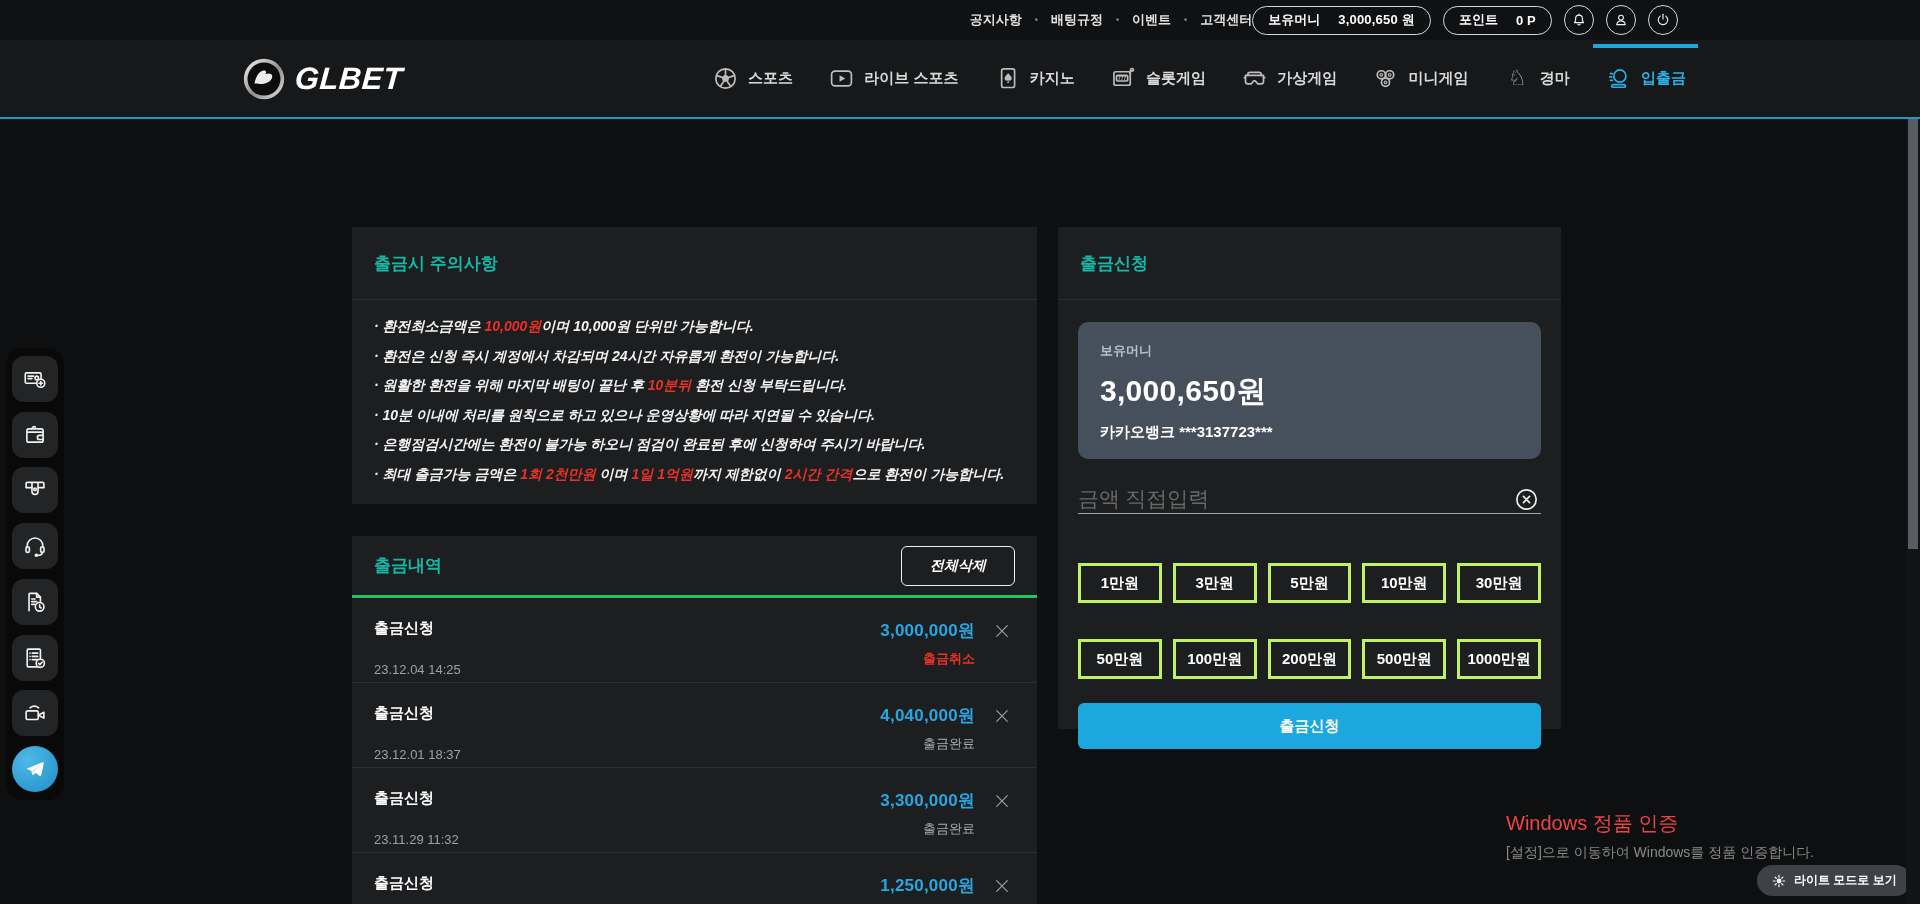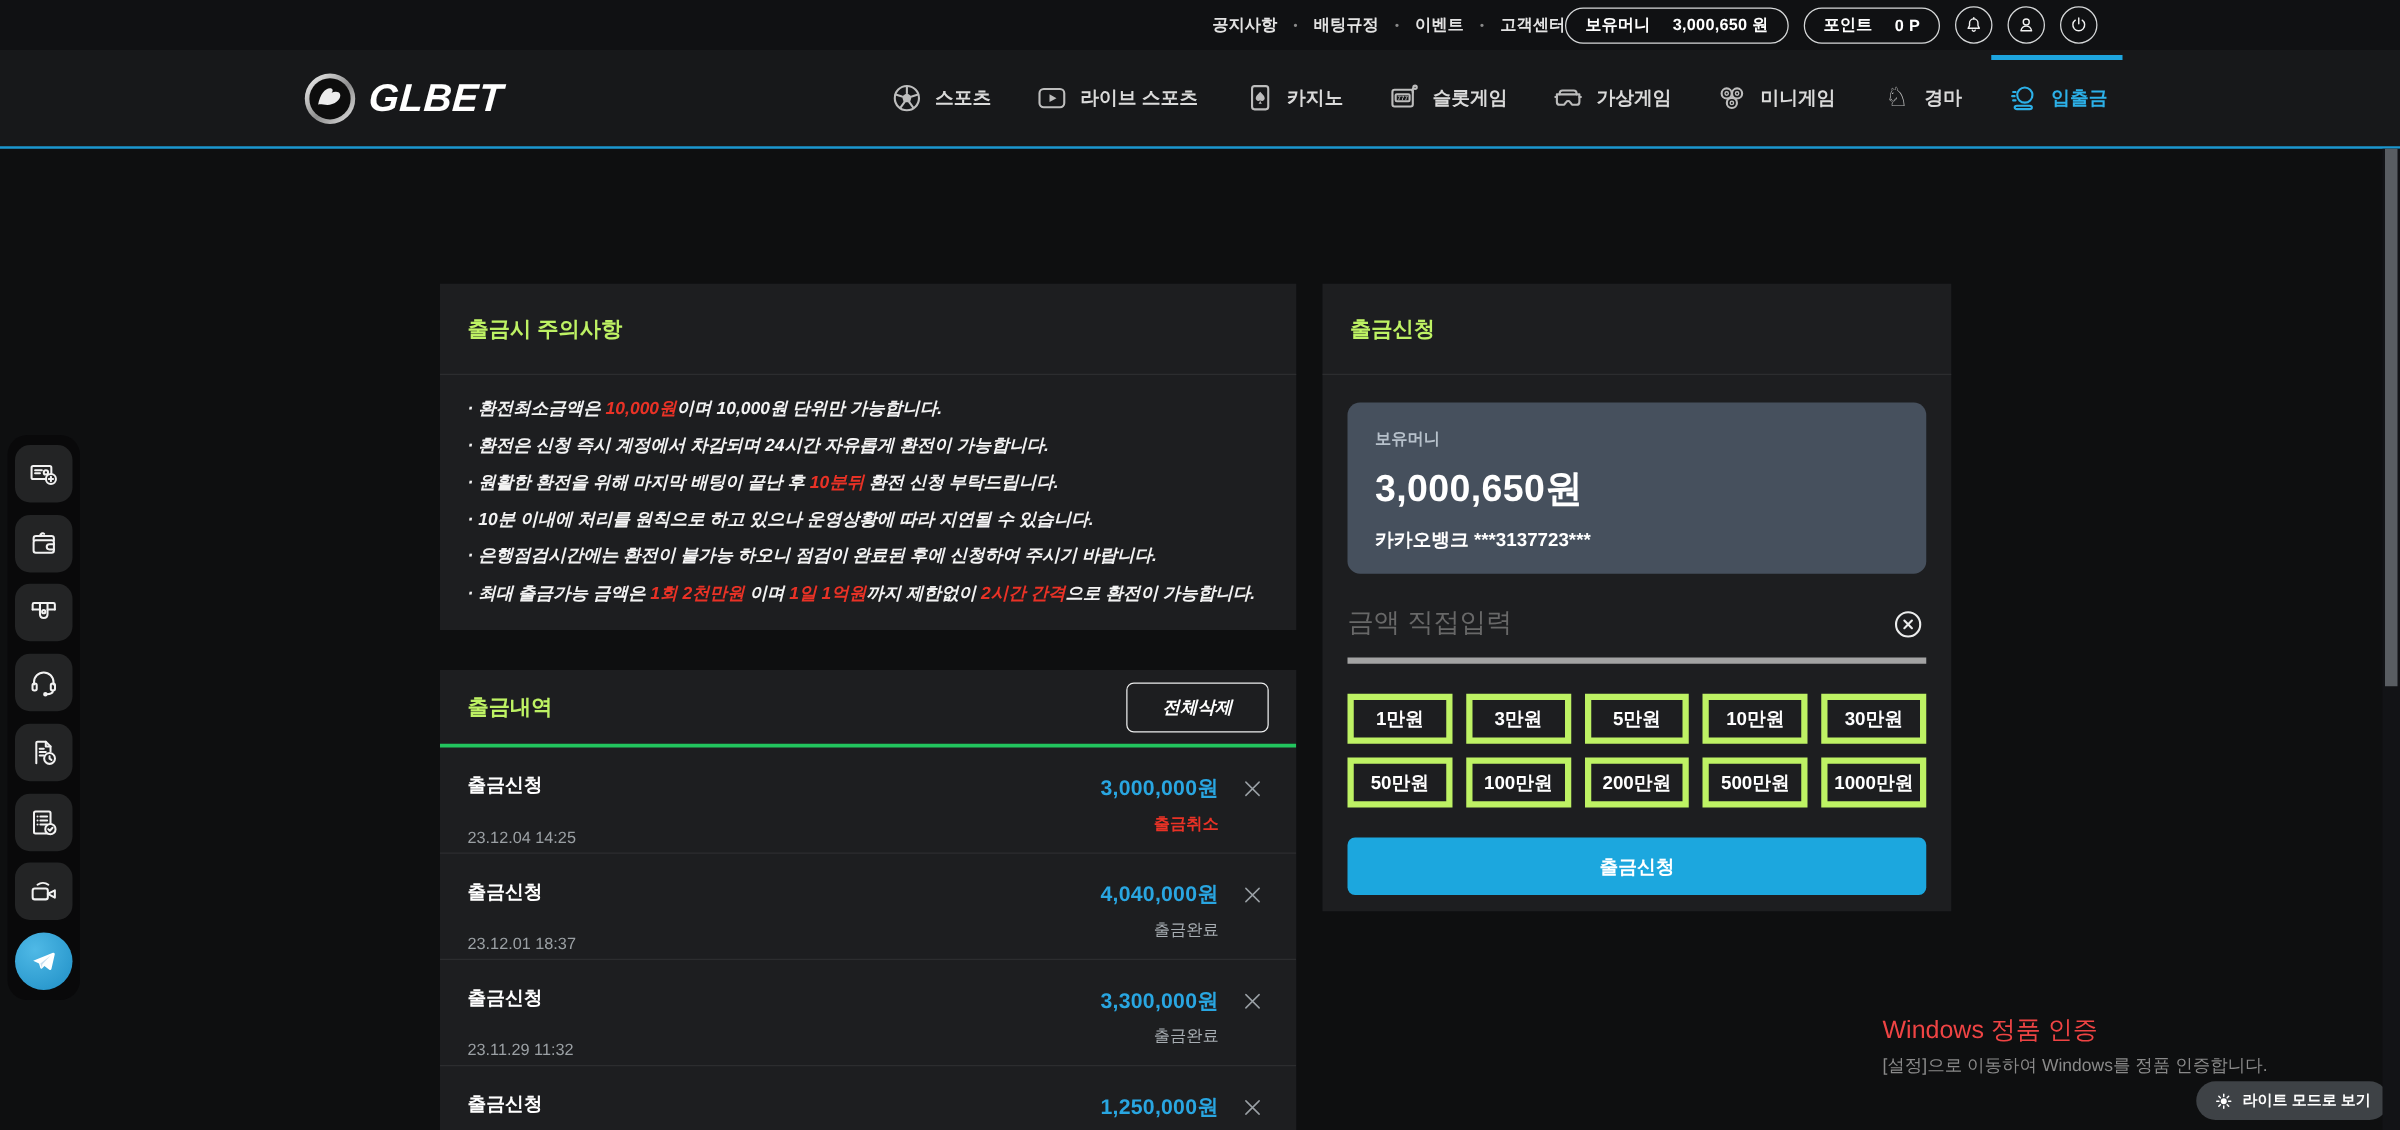--- a/index.html
+++ b/index.html
@@ -47,21 +47,21 @@
     padding:8px 0;box-sizing:border-box;}
   .sb-item{width:46px;height:46px;border-radius:12px;background:#232425;color:#f2f2f2;
     display:flex;align-items:center;justify-content:center;cursor:pointer;}
   .sb-item svg{width:26px;height:26px;}
   .sb-item.brand{background:radial-gradient(circle at 35% 30%,#4fb9e6,#1f8fc6);border-radius:50%;}
 
   
   .card{position:absolute;background:#1d1e20;}
   .card-head{height:73px;display:flex;align-items:center;justify-content:space-between;
     padding:0 22px;border-bottom:1px solid #2c2d2f;box-sizing:border-box;}
-  .card-title{font-size:17px;font-weight:700;color:#bef264;}
+  .card-title{font-size:17px;font-weight:700;color:#14b8a6;}
 
   .notice-card{left:352px;top:227px;width:685px;height:277px;}
   .notice-body{padding:12px 22px 0;}
   .notice-line{margin:0;font-size:14px;font-weight:700;color:#f2f2f2;line-height:29.5px;white-space:nowrap;font-style:italic;}
   .red{color:#e93226;}
 
   .history-card{left:352px;top:536px;width:685px;height:368px;overflow:hidden;}
   .history-head{height:62px;display:flex;align-items:center;justify-content:space-between;
     padding:0 22px;border-bottom:3px solid #22c55e;box-sizing:border-box;}
   .clear-btn{width:114px;height:40px;border:1px solid #edeeee;border-radius:6px;background:transparent;
@@ -80,29 +80,29 @@
     color:#9aa0a5;padding:0;cursor:pointer;}
   .h-x svg{width:22px;height:22px;}
 
   .withdraw-card{left:1058px;top:227px;width:503px;height:502px;}
   .balance-panel{margin:22px 20px 0;height:137px;background:#46505d;border-radius:10px;
     padding:20px 22px;box-sizing:border-box;}
   .bal-label{font-size:13px;font-weight:700;color:#b7c1cb;}
   .bal-value{font-size:30px;font-weight:800;color:#fff;margin-top:11px;letter-spacing:.3px;}
   .bal-bank{font-size:15px;font-weight:700;color:#fff;margin-top:11px;}
   .amount-input{margin:26px 20px 0;display:flex;align-items:center;
-    border-bottom:5px solid #a3a3a3;padding-bottom:13px;}
+    border-bottom:1px solid #a3a3a3;font-family:Liberation Serif, serif;}
   .amount-input input{flex:1;background:transparent;border:none;outline:none;
     font-size:21px;color:#eee;font-family:inherit;padding:0;}
   .amount-input input::placeholder{color:#686868;}
   .clear-x{width:28px;height:28px;border:none;background:transparent;color:#eceded;padding:0;cursor:pointer;}
   .clear-x svg{width:27px;height:27px;}
   .quick-grid{margin:24px 20px 0;display:grid;grid-template-columns:repeat(5,1fr);gap:11px;}
-  .qbtn{height:40px;border:5px solid #bef264;border-radius:0;background:transparent;
-    color:#fff;font-size:15px;font-weight:700;cursor:pointer;font-family:inherit;white-space:nowrap;padding:0 2px;}
+  .qbtn{height:40px;border:3px solid #bef264;border-radius:0;background:transparent;
+    color:#fff;font-size:15px;font-weight:700;cursor:pointer;font-family:inherit;white-space:nowrap;padding:0 2px;margin-top:25px;}
   .submit-btn{display:block;margin:24px 20px 0;width:463px;height:46px;background:#1ca7de;border:none;
     border-radius:6px;color:#fff;font-size:15px;font-weight:700;cursor:pointer;font-family:inherit;}
 
   
   .wm{position:absolute;left:1506px;top:810px;pointer-events:none;}
   .wm-1{font-size:20px;color:#ef4444;}
   .wm-2{font-size:14px;color:#8a8a8a;margin-top:7px;}
   .light-pill{position:absolute;left:1757px;top:849px;height:31px;background:#3e4246;border-radius:16px;
     display:flex;align-items:center;gap:7px;padding:0 14px;color:#fff;font-size:12px;font-weight:700;cursor:pointer;margin-top:16px;}
   .light-pill svg{width:16px;height:16px;}

